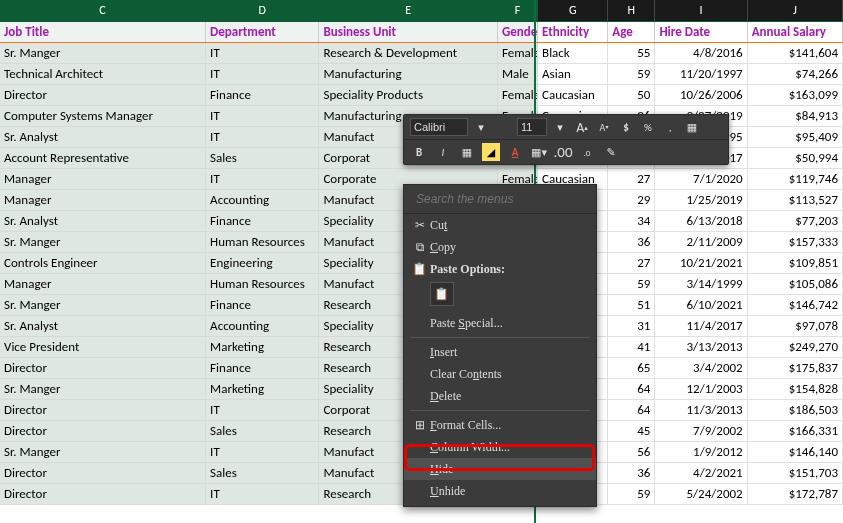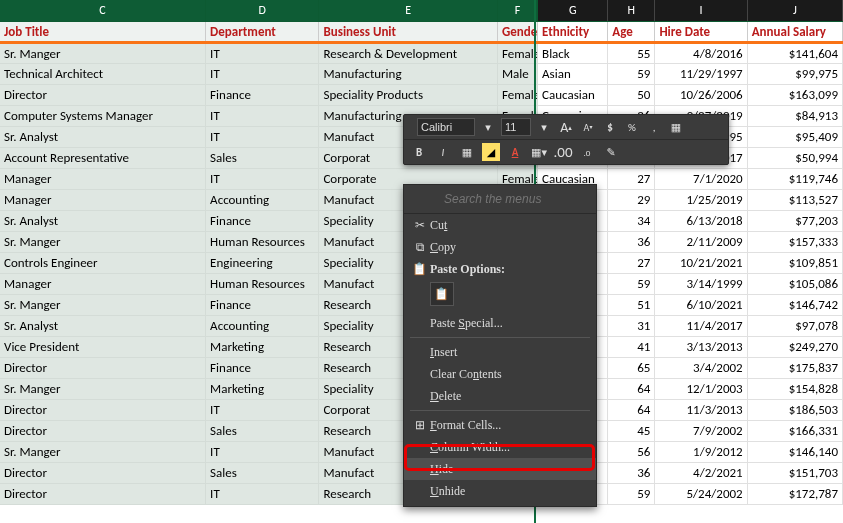--- a/index.html
+++ b/index.html
@@ -33,23 +33,23 @@
   .colhdr-row th.sel {
     background: #0e5c35;
   }
   .colhdr-row th.unsel {
     background: #1a1a1a;
     border-right: 1px solid #444;
   }
   .hdrcell {
     background: #eef2f0;
     font-weight: bold;
-    color: #b91c1c;
+    color: #a21caf;
     border-right: 1px solid #ccc;
-    border-bottom: 3px solid #f97316;
+    border-bottom: 1px solid #f97316;
     padding: 2px 4px;
     height: 21px;
     white-space: nowrap;
     overflow: hidden;
   }
   td {
     border-right: 1px solid #d4dcd7;
     border-bottom: 1px solid #d4dcd7;
     padding: 2px 4px;
     height: 21px;
@@ -75,21 +75,21 @@
     border-radius: 2px;
     color: #ddd;
     font-size: 12px;
     box-shadow: 0 2px 6px rgba(0,0,0,0.5);
     z-index: 40;
   }
   .minibar-row1 {
     display: flex;
     align-items: center;
     gap: 4px;
-    padding: 3px 13px;
+    padding: 3px 6px;
     border-bottom: 1px solid #2a2a2a;
   }
   .minibar-row2 {
     display: flex;
     align-items: center;
     gap: 6px;
     padding: 3px 6px;
   }
   .mb-font {
     background: #2a2a2a;
@@ -101,20 +101,21 @@
     padding: 0 3px;
   }
   .mb-size {
     background: #2a2a2a;
     border: 1px solid #555;
     color: #ddd;
     font-size: 11px;
     height: 18px;
     width: 30px;
     padding: 0 3px;
+    margin-left: 23px;
   }
   .mb-btn {
     width: 18px; height: 18px;
     display: inline-flex; align-items: center; justify-content: center;
     color: #ddd; cursor: default;
     font-size: 11px;
   }
   .mb-btn.bigA { font-size: 14px; }
   .mb-btn.smA { font-size: 10px; }
   
@@ -136,21 +137,20 @@
     border-bottom: 1px solid #2a2a2a;
   }
   .ctx-search input {
     background: transparent;
     border: none;
     color: #f0abfc;
     font-size: 12px;
     font-style: italic;
     width: 100%;
     outline: none;
-    margin-left: 28px;
   }
   .ctx-item {
     display: flex;
     align-items: center;
     padding: 4px 10px 4px 6px;
     cursor: default;
     height: 22px;
   }
   .ctx-item.hover {
     background: #505050;
@@ -243,22 +243,22 @@
         <td class="unsel num">4/8/2016</td>
         <td class="unsel num">$141,604</td>
       </tr>
       <tr>
         <td>Technical Architect</td>
         <td>IT</td>
         <td>Manufacturing</td>
         <td>Male</td>
         <td class="unsel">Asian</td>
         <td class="unsel num">59</td>
-        <td class="unsel num">11/29/1997</td>
-        <td class="unsel num">$99,975</td>
+        <td class="unsel num">11/20/1997</td>
+        <td class="unsel num">$74,266</td>
       </tr>
       <tr>
         <td>Director</td>
         <td>Finance</td>
         <td>Speciality Products</td>
         <td>Female</td>
         <td class="unsel">Caucasian</td>
         <td class="unsel num">50</td>
         <td class="unsel num">10/26/2006</td>
         <td class="unsel num">$163,099</td>

